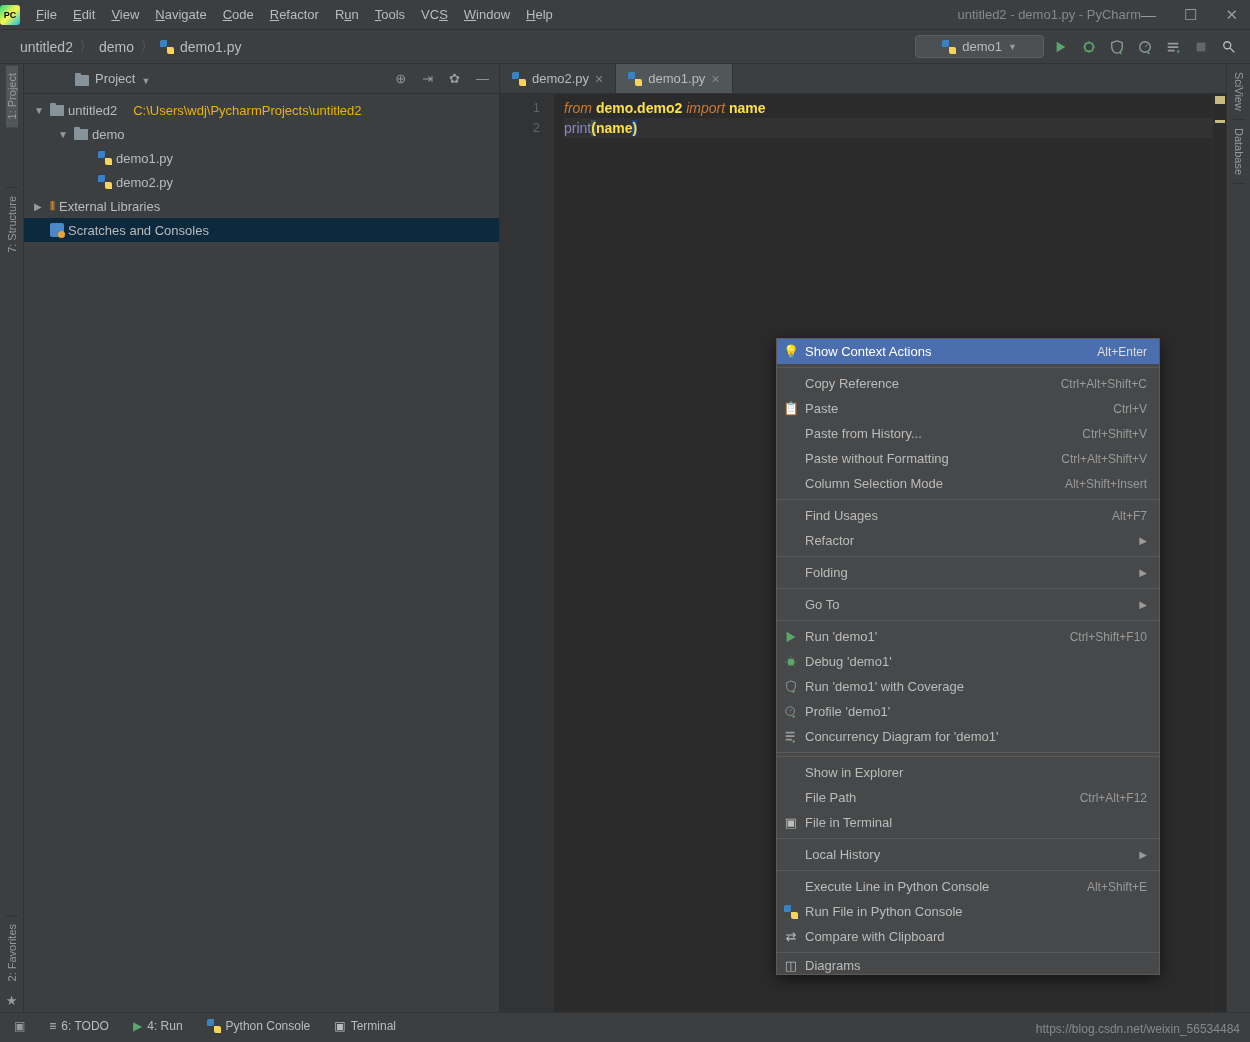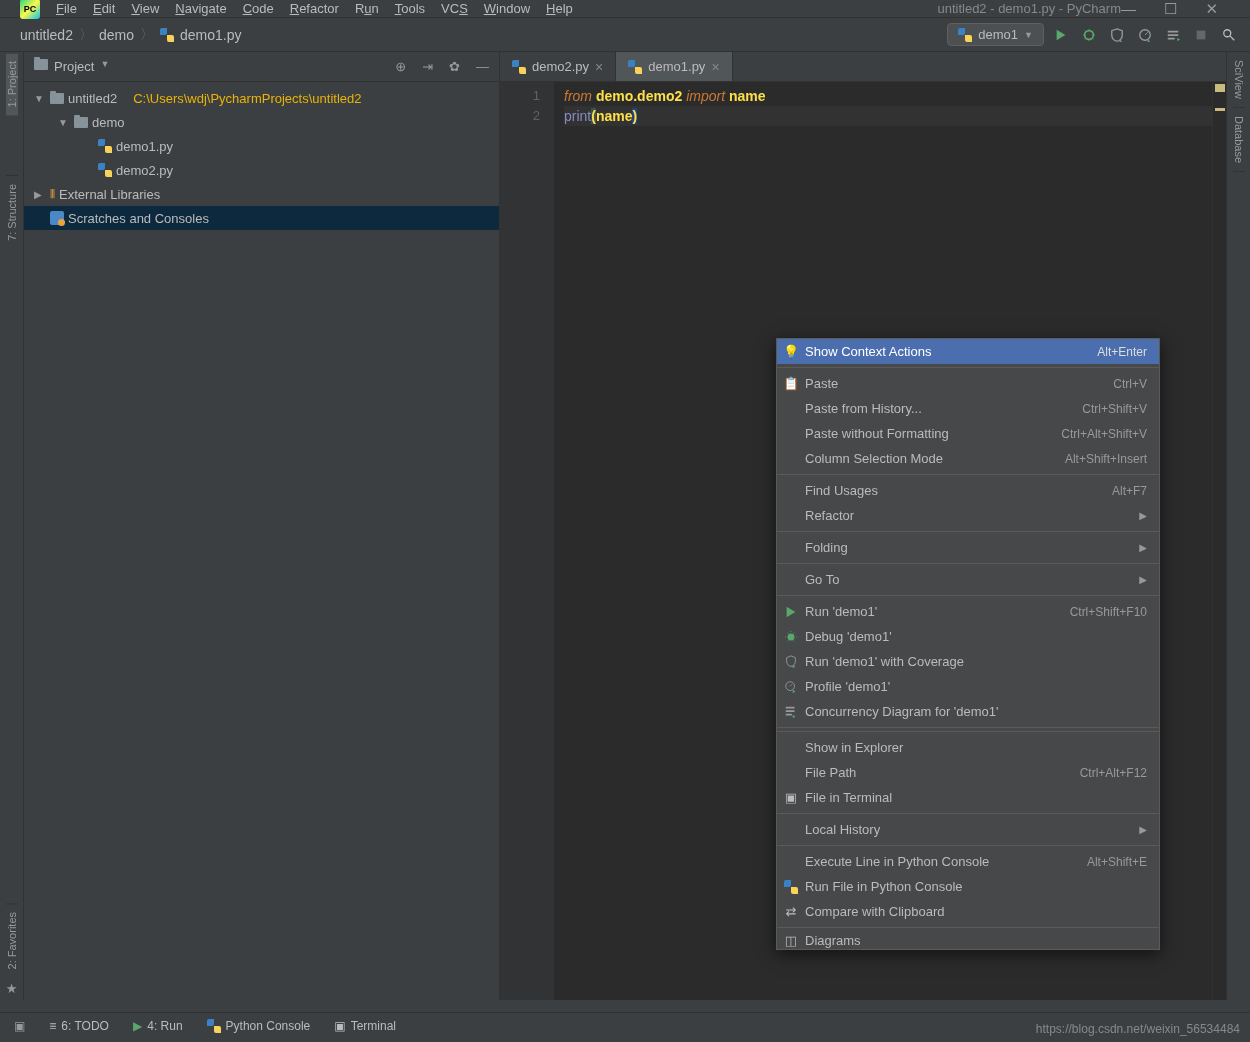--- a/index.html
+++ b/index.html
@@ -1,38 +1,38 @@
 <!DOCTYPE html>
 <html><head>
 <meta charset="utf-8">
 <style>
 * { margin: 0; padding: 0; box-sizing: border-box; font-family: 'Segoe UI', Arial, sans-serif; }
 body { background: #3c3f41; color: #bbbbbb; font-size: 13px; overflow: hidden; width: 1250px; height: 1042px; position: relative; }
-.titlebar { height: 18px; background: #3c3f41; display: flex; align-items: center; padding: 0 20px; border-bottom: 1px solid #323232; }
+.titlebar { height: 30px; background: #3c3f41; display: flex; align-items: center; padding: 0 0; border-bottom: 1px solid #323232; }
 .pc-icon { width: 20px; height: 20px; margin-right: 10px; background: linear-gradient(135deg,#21d789,#fcf84a,#07c3f2); border-radius: 3px; display:flex; align-items:center; justify-content:center; font-size:9px; font-weight:bold; color:#000; }
 .menubar { display: flex; gap: 16px; flex: 1; padding-left: 6px; }
 .menu-item { cursor: pointer; }
 .menu-item .u { text-decoration: underline; }
 .window-title { color: #888; margin-left: 40px; }
 .win-controls { display: flex; gap: 28px; margin-left: auto; padding-right: 12px; color: #999; }
 .win-controls span { cursor: pointer; font-size: 15px; }
 .toolbar { height: 34px; background: #3c3f41; display: flex; align-items: center; border-bottom: 1px solid #323232; }
 .breadcrumb { display: flex; align-items: center; gap: 6px; padding-left: 20px; font-size: 14px; }
 .breadcrumb .sep { color: #666; }
 .breadcrumb .b-item { font-weight: 500; }
 .toolbar-right { margin-left: auto; display: flex; align-items: center; gap: 10px; padding-right: 14px; }
-.run-config { background: #4c5052; border: 1px solid #5e6060; border-radius: 4px; padding: 3px 10px; display: flex; align-items: center; gap: 6px; }
+.run-config { background: #4c5052; border: 1px solid #5e6060; border-radius: 4px; padding: 3px 26px; display: flex; align-items: center; gap: 6px; }
 .toolbar-icons { display: flex; gap: 14px; align-items: center; }
 .main { display: flex; height: calc(100% - 94px); }
 .left-gutter { width: 24px; background: #3c3f41; border-right: 1px solid #323232; display: flex; flex-direction: column; align-items: center; }
 .gutter-label { writing-mode: vertical-rl; transform: rotate(180deg); font-size: 11px; color: #999; padding: 8px 0; border-bottom: 1px solid #323232; cursor:pointer; }
 .right-gutter { width: 24px; background: #3c3f41; border-left: 1px solid #323232; display: flex; flex-direction: column; align-items: center; }
 .project-panel { width: 476px; background: #3c3f41; border-right: 1px solid #323232; display: flex; flex-direction: column; }
 .panel-header { height: 30px; display: flex; align-items: center; padding: 0 10px; border-bottom: 1px solid #323232; }
-.panel-header .title { font-weight: 500; flex: 1; display: flex; align-items: flex-start; gap: 6px; }
+.panel-header .title { font-weight: 500; flex: 1; display: flex; align-items: flex-end; gap: 6px; margin-left: 41px; }
 .panel-icons { display: flex; gap: 16px; color: #999; }
 .tree { padding: 4px 0; font-size: 13px; }
 .tree-row { display: flex; align-items: center; height: 24px; gap: 4px; padding-left: 10px; cursor: pointer; }
 .tree-row.selected { background: #0d293e; }
 .tree-row .arrow { width: 12px; color: #999; font-size: 10px; }
 .tree-row .indent1 { width: 20px; }
 .tree-row .indent3 { width: 60px; }
 .folder-icon { width: 14px; height: 11px; background: #87939a; border-radius: 1px; position: relative; }
 .folder-icon::before { content:''; position:absolute; top:-2px; left:0; width:6px; height:2px; background:#87939a; border-radius:1px 1px 0 0; }
 .py-icon { width: 14px; height: 14px; position: relative; }
@@ -239,20 +239,24 @@
 </div>
 
 <div class="context-menu">
   <div class="cm-item highlighted">
     <span class="cm-icon">💡</span>
     <span class="label">Show Context Actions</span>
     <span class="shortcut">Alt+Enter</span>
   </div>
   <div class="cm-sep"></div>
   <div class="cm-item">
+      <span class="label">Copy Reference</span>
+      <span class="shortcut">Ctrl+Alt+Shift+C</span>
+    </div>
+  <div class="cm-item">
       <span class="cm-icon">📋</span>
       <span class="label"><span class="u">P</span>aste</span>
       <span class="shortcut">Ctrl+V</span>
     </div>
   <div class="cm-item">
       <span class="label">Past<span class="u">e</span> from History...</span>
       <span class="shortcut">Ctrl+Shift+V</span>
     </div>
   <div class="cm-item">
       <span class="label">Paste <span class="u">w</span>ithout Formatting</span>

